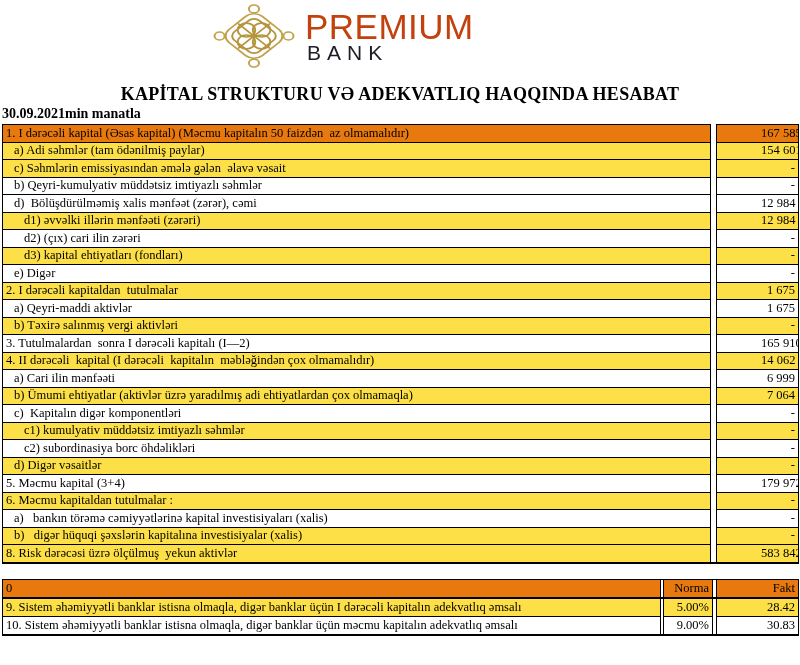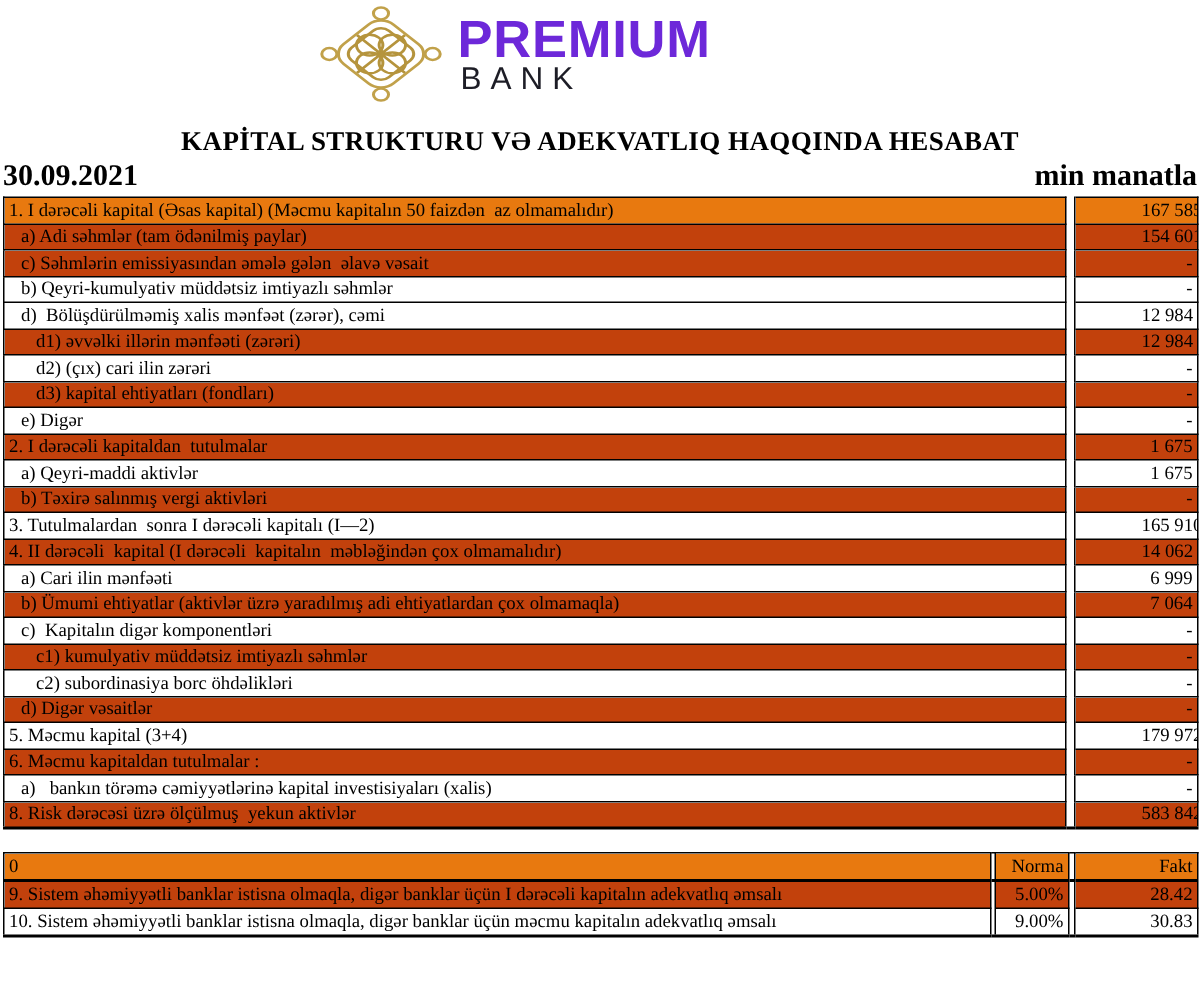--- a/index.html
+++ b/index.html
@@ -6,43 +6,43 @@
   body {
     width: 800px; height: 665px; overflow: hidden;
     font-family: "Liberation Serif", serif;
     color: #000;
   }
   
   .logo-row { display: flex; align-items: flex-start; margin: 3px 0 0 212px; height: 70px; }
   .emblem { width: 84px; height: 66px; flex: 0 0 auto; }
   .logo-text { margin-left: 9px; padding-top: 9px; }
   .brand-name {
-    font-family: "Liberation Sans", sans-serif; font-weight: bold;
-    font-size: 35px; line-height: 30px; letter-spacing: 0.5px; color: #6d28d9;
+    font-family: "Liberation Sans", sans-serif; font-weight: normal;
+    font-size: 35px; line-height: 30px; letter-spacing: 0.5px; color: #c2410c;
   }
   .brand-sub {
     font-family: "Liberation Sans", sans-serif; font-weight: normal;
     font-size: 21px; line-height: 22px; letter-spacing: 6px; color: #1d1d26; margin-left: 2px;
   }
   .report-title {
     margin: 11px 0 0 0; text-align: center;
     font-size: 18px; font-weight: bold; letter-spacing: 0.3px;
   }
   .meta-row {
-    display: flex; justify-content: space-between; align-items: flex-end;
-    margin: 1px 2px 2px 2px; font-weight: bold; font-size: 20px;
+    display: flex; justify-content: flex-start; align-items: flex-end;
+    margin: 1px 2px 2px 2px; font-weight: bold; font-size: 14px;
   }
   
   table { border-collapse: collapse; table-layout: fixed; width: 796px; margin-left: 2px; }
   td { border: 1px solid #000; height: 16.5px; padding: 0 3px; overflow: hidden;
        white-space: nowrap; font-size: 12.5px; line-height: 15px; }
   td.gap { border-top: none; border-bottom: none; background: #fff; padding: 0; }
   .b { font-weight: normal; }
   .bg-orange { background: #E8790F; }
-  .bg-peach  { background: #c2410c; margin-top: 10px; }
+  .bg-peach  { background: #fde047; margin-top: 10px; }
   .bg-white  { background: #ffffff; }
   td.lbl span { white-space: pre; }
   td.ind0 { padding-left: 3px; }
   td.ind1 { padding-left: 11px; }
   td.ind2 { padding-left: 21px; }
   td.val  { text-align: right; padding-right: 3px; padding-left: 44px; }
   td.ctr  { text-align: right; }
   #main-table tr:last-child td { border-bottom: 2.5px solid #000; }
   #ratio-table { margin-top: 15px; }
   #ratio-table td { height: 17px; }
@@ -199,20 +199,25 @@
         <td class="lbl bg-peach ind0"><span class="b">6. Məcmu kapitaldan tutulmalar :</span></td>
         <td class="gap"></td>
         <td class="val bg-peach b">-</td>
       </tr>
       <tr>
         <td class="lbl bg-white ind1"><span>a)   bankın törəmə cəmiyyətlərinə kapital investisiyaları (xalis)</span></td>
         <td class="gap"></td>
         <td class="val bg-white">-</td>
       </tr>
       <tr>
+        <td class="lbl bg-peach ind1"><span>b)   digər hüquqi şəxslərin kapitalına investisiyalar (xalis)</span></td>
+        <td class="gap"></td>
+        <td class="val bg-peach">-</td>
+      </tr>
+      <tr>
         <td class="lbl bg-peach ind0"><span class="b">8. Risk dərəcəsi üzrə ölçülmuş  yekun aktivlər</span></td>
         <td class="gap"></td>
         <td class="val bg-peach b">583 842</td>
       </tr>
     </tbody>
 </table>
 
 <table id="ratio-table">
   <colgroup>
       <col style="width:658px">

